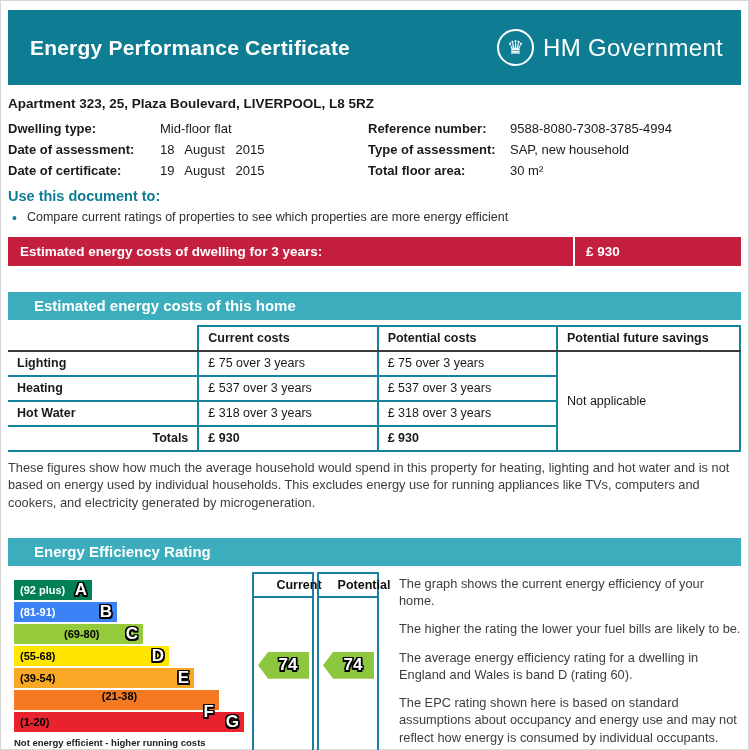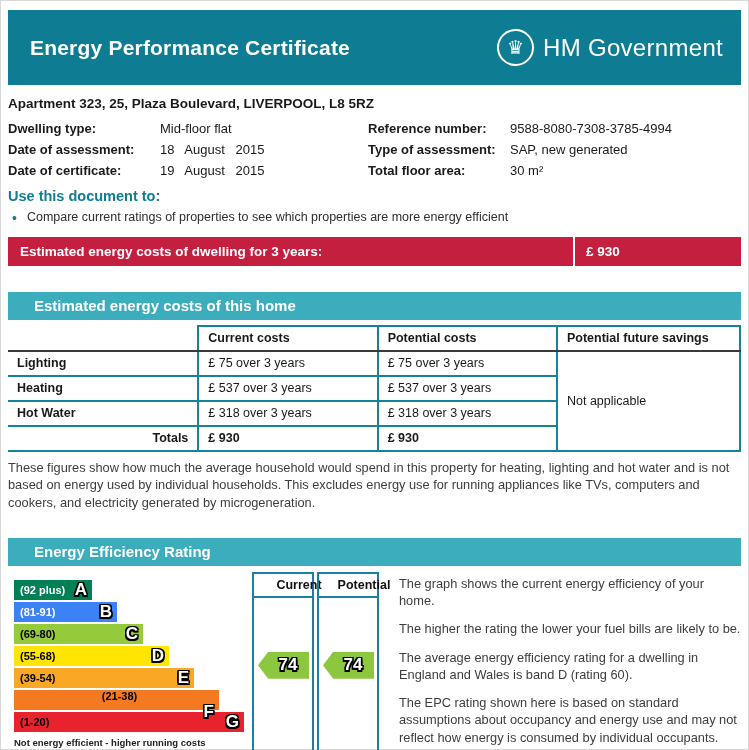--- a/index.html
+++ b/index.html
@@ -87,21 +87,21 @@
 
   <div class="info-grid">
     <div class="info-label">Dwelling type:</div>
     <div>Mid-floor flat</div>
     <div class="info-label">Reference number:</div>
     <div>9588-8080-7308-3785-4994</div>
 
     <div class="info-label">Date of assessment:</div>
     <div class="spaced">18 August 2015</div>
     <div class="info-label">Type of assessment:</div>
-    <div>SAP, new generated</div>
+    <div>SAP, new household</div>
 
     <div class="info-label">Date of certificate:</div>
     <div class="spaced">19 August 2015</div>
     <div class="info-label">Total floor area:</div>
     <div>30 m²</div>
   </div>
 
   <div class="use-doc-head">Use this document to:</div>
   <div class="bullet-row">
     <span class="bullet-dot">•</span>
@@ -162,21 +162,21 @@
       <div class="bars-col">
 
         <div class="band-row" style="width: 78px; background: rgb(0, 128, 84); color: rgb(255, 255, 255);">
           <span class="band-range">(92 plus)</span>
           <span class="band-letter">A</span>
         </div>
         <div class="band-row" style="width: 103px; background: #3b82f6; color: rgb(255, 255, 255);">
           <span class="band-range">(81-91)</span>
           <span class="band-letter">B</span>
         </div>
-        <div class="band-row" style="width: 129px; background: rgb(149, 202, 59); color: rgb(0, 0, 0);">
+        <div class="band-row" style="width: 129px; background: rgb(149, 202, 59); color: rgb(0, 0, 0); padding-left: 44px;">
           <span class="band-range">(69-80)</span>
           <span class="band-letter">C</span>
         </div>
         <div class="band-row" style="width: 155px; background: rgb(255, 229, 0); color: rgb(0, 0, 0);">
           <span class="band-range">(55-68)</span>
           <span class="band-letter">D</span>
         </div>
         <div class="band-row" style="width: 180px; background: rgb(249, 168, 37); color: rgb(0, 0, 0);">
           <span class="band-range">(39-54)</span>
           <span class="band-letter">E</span>

